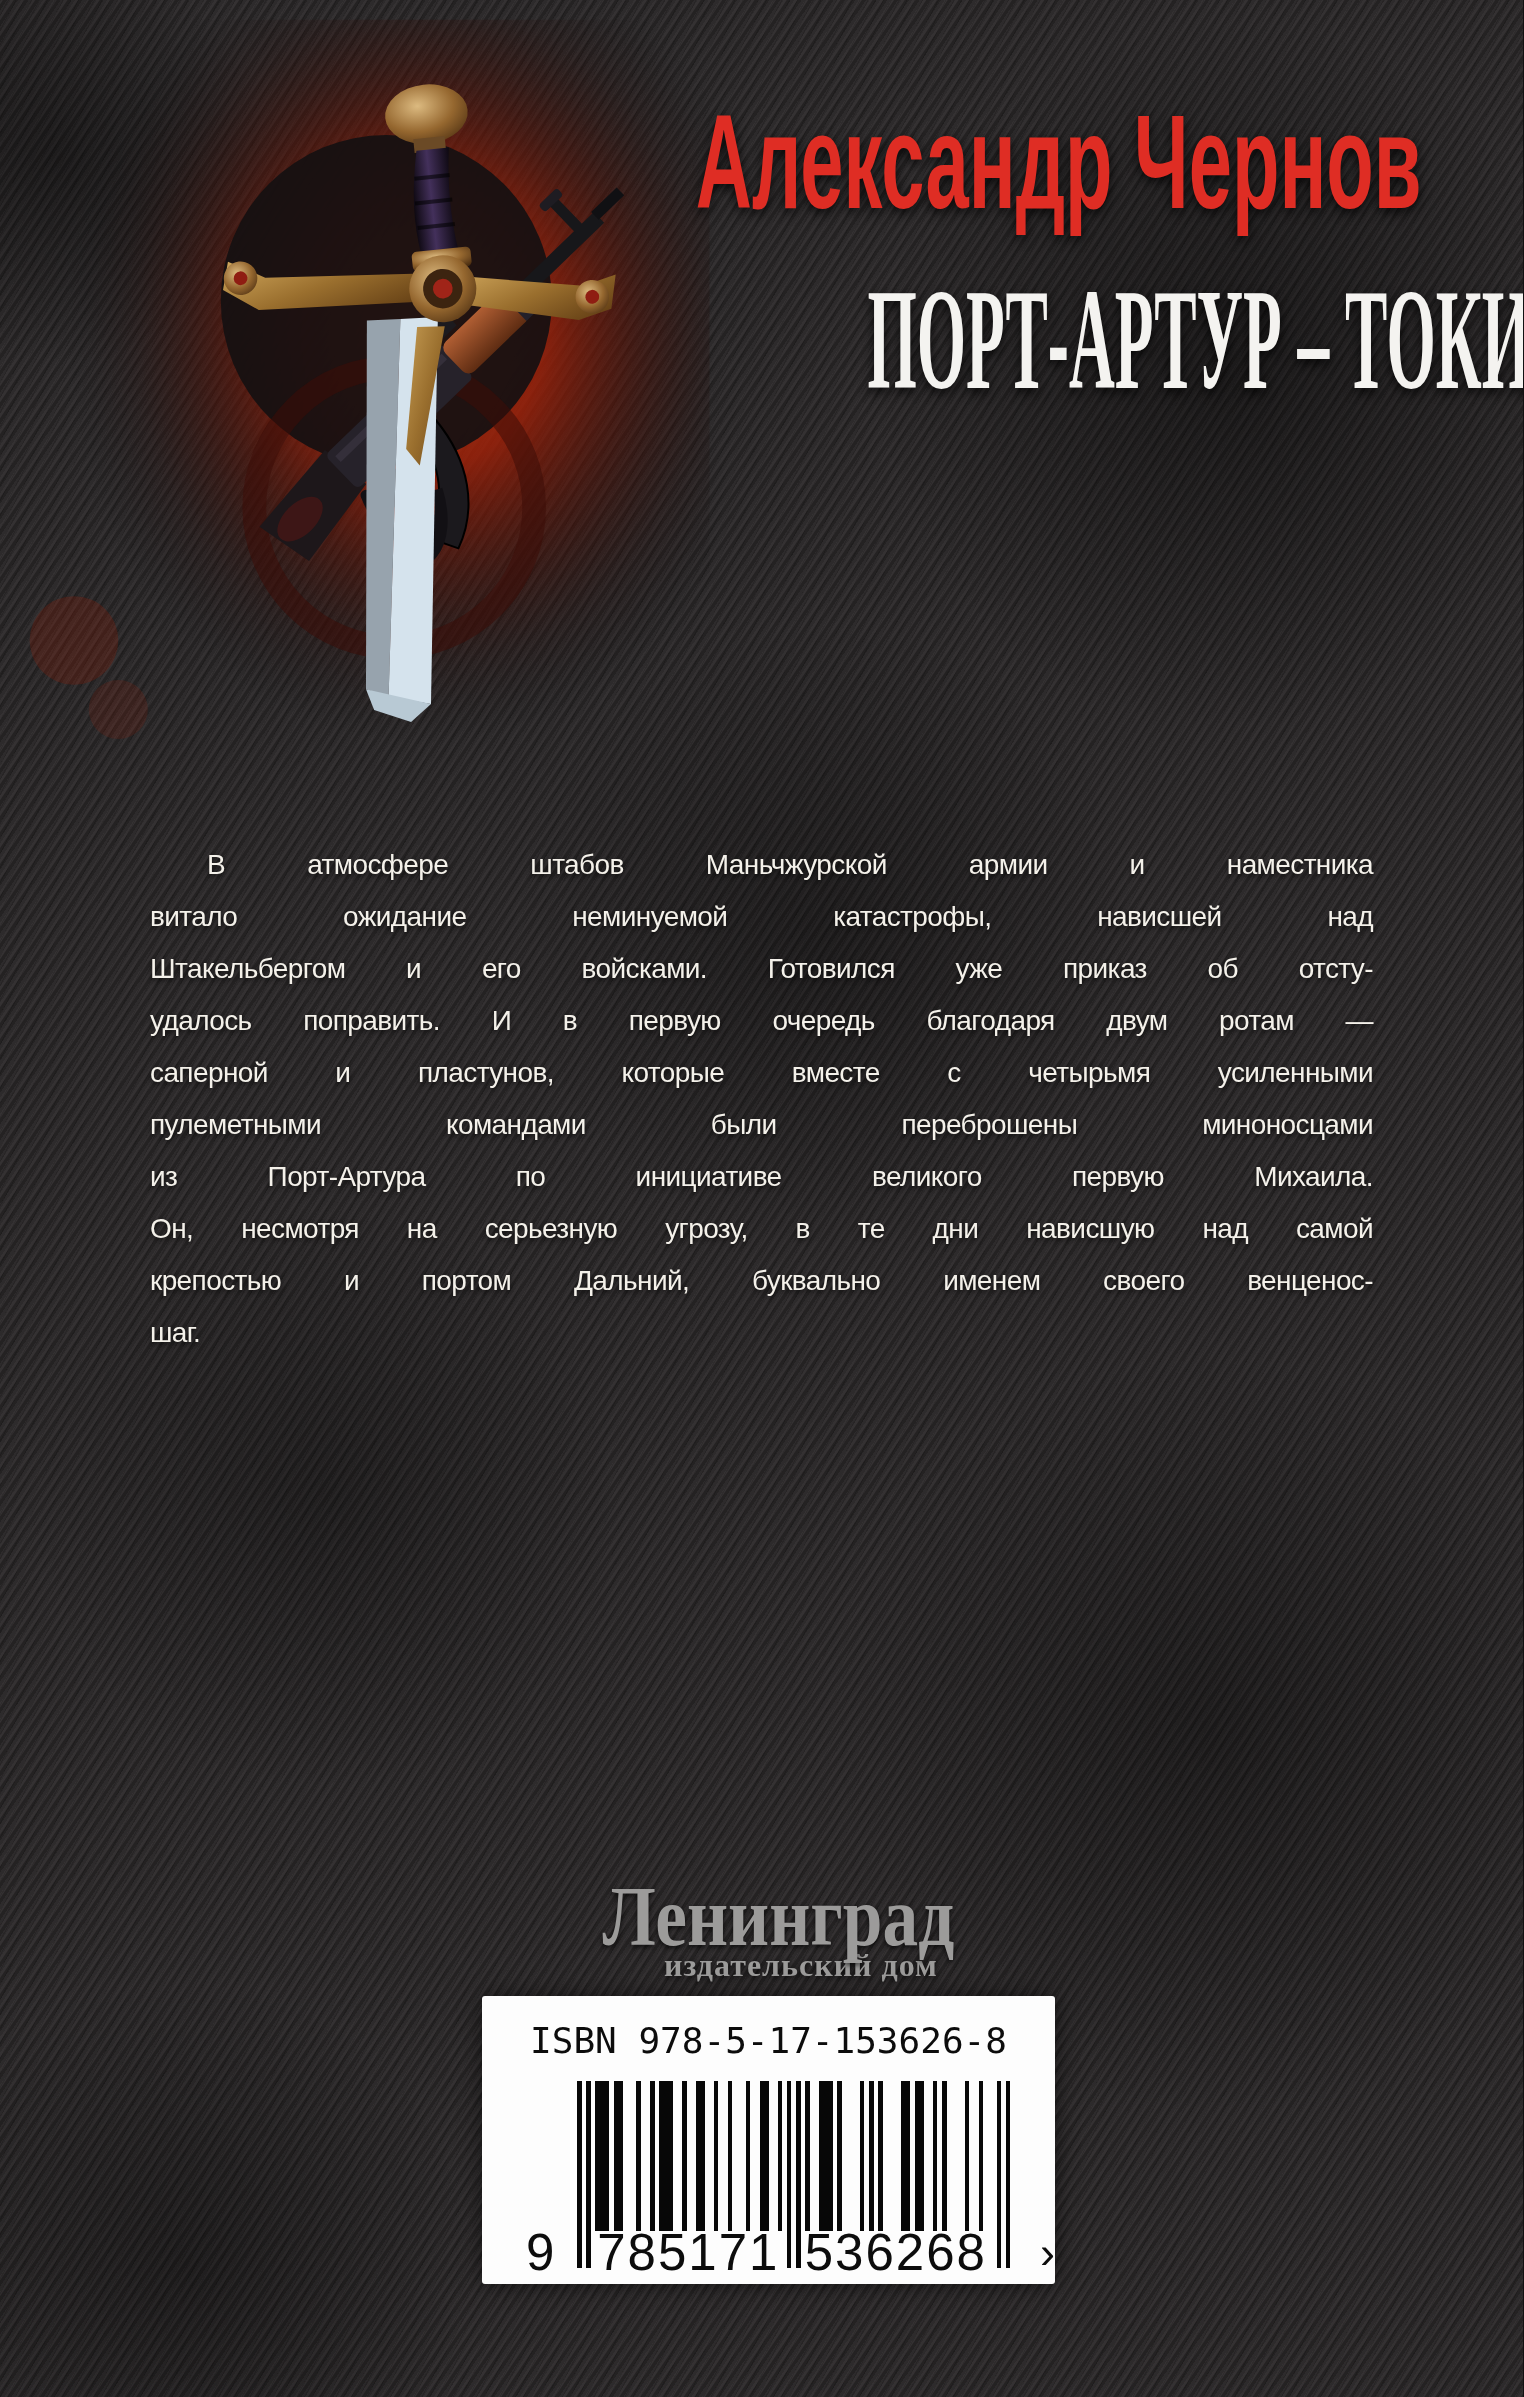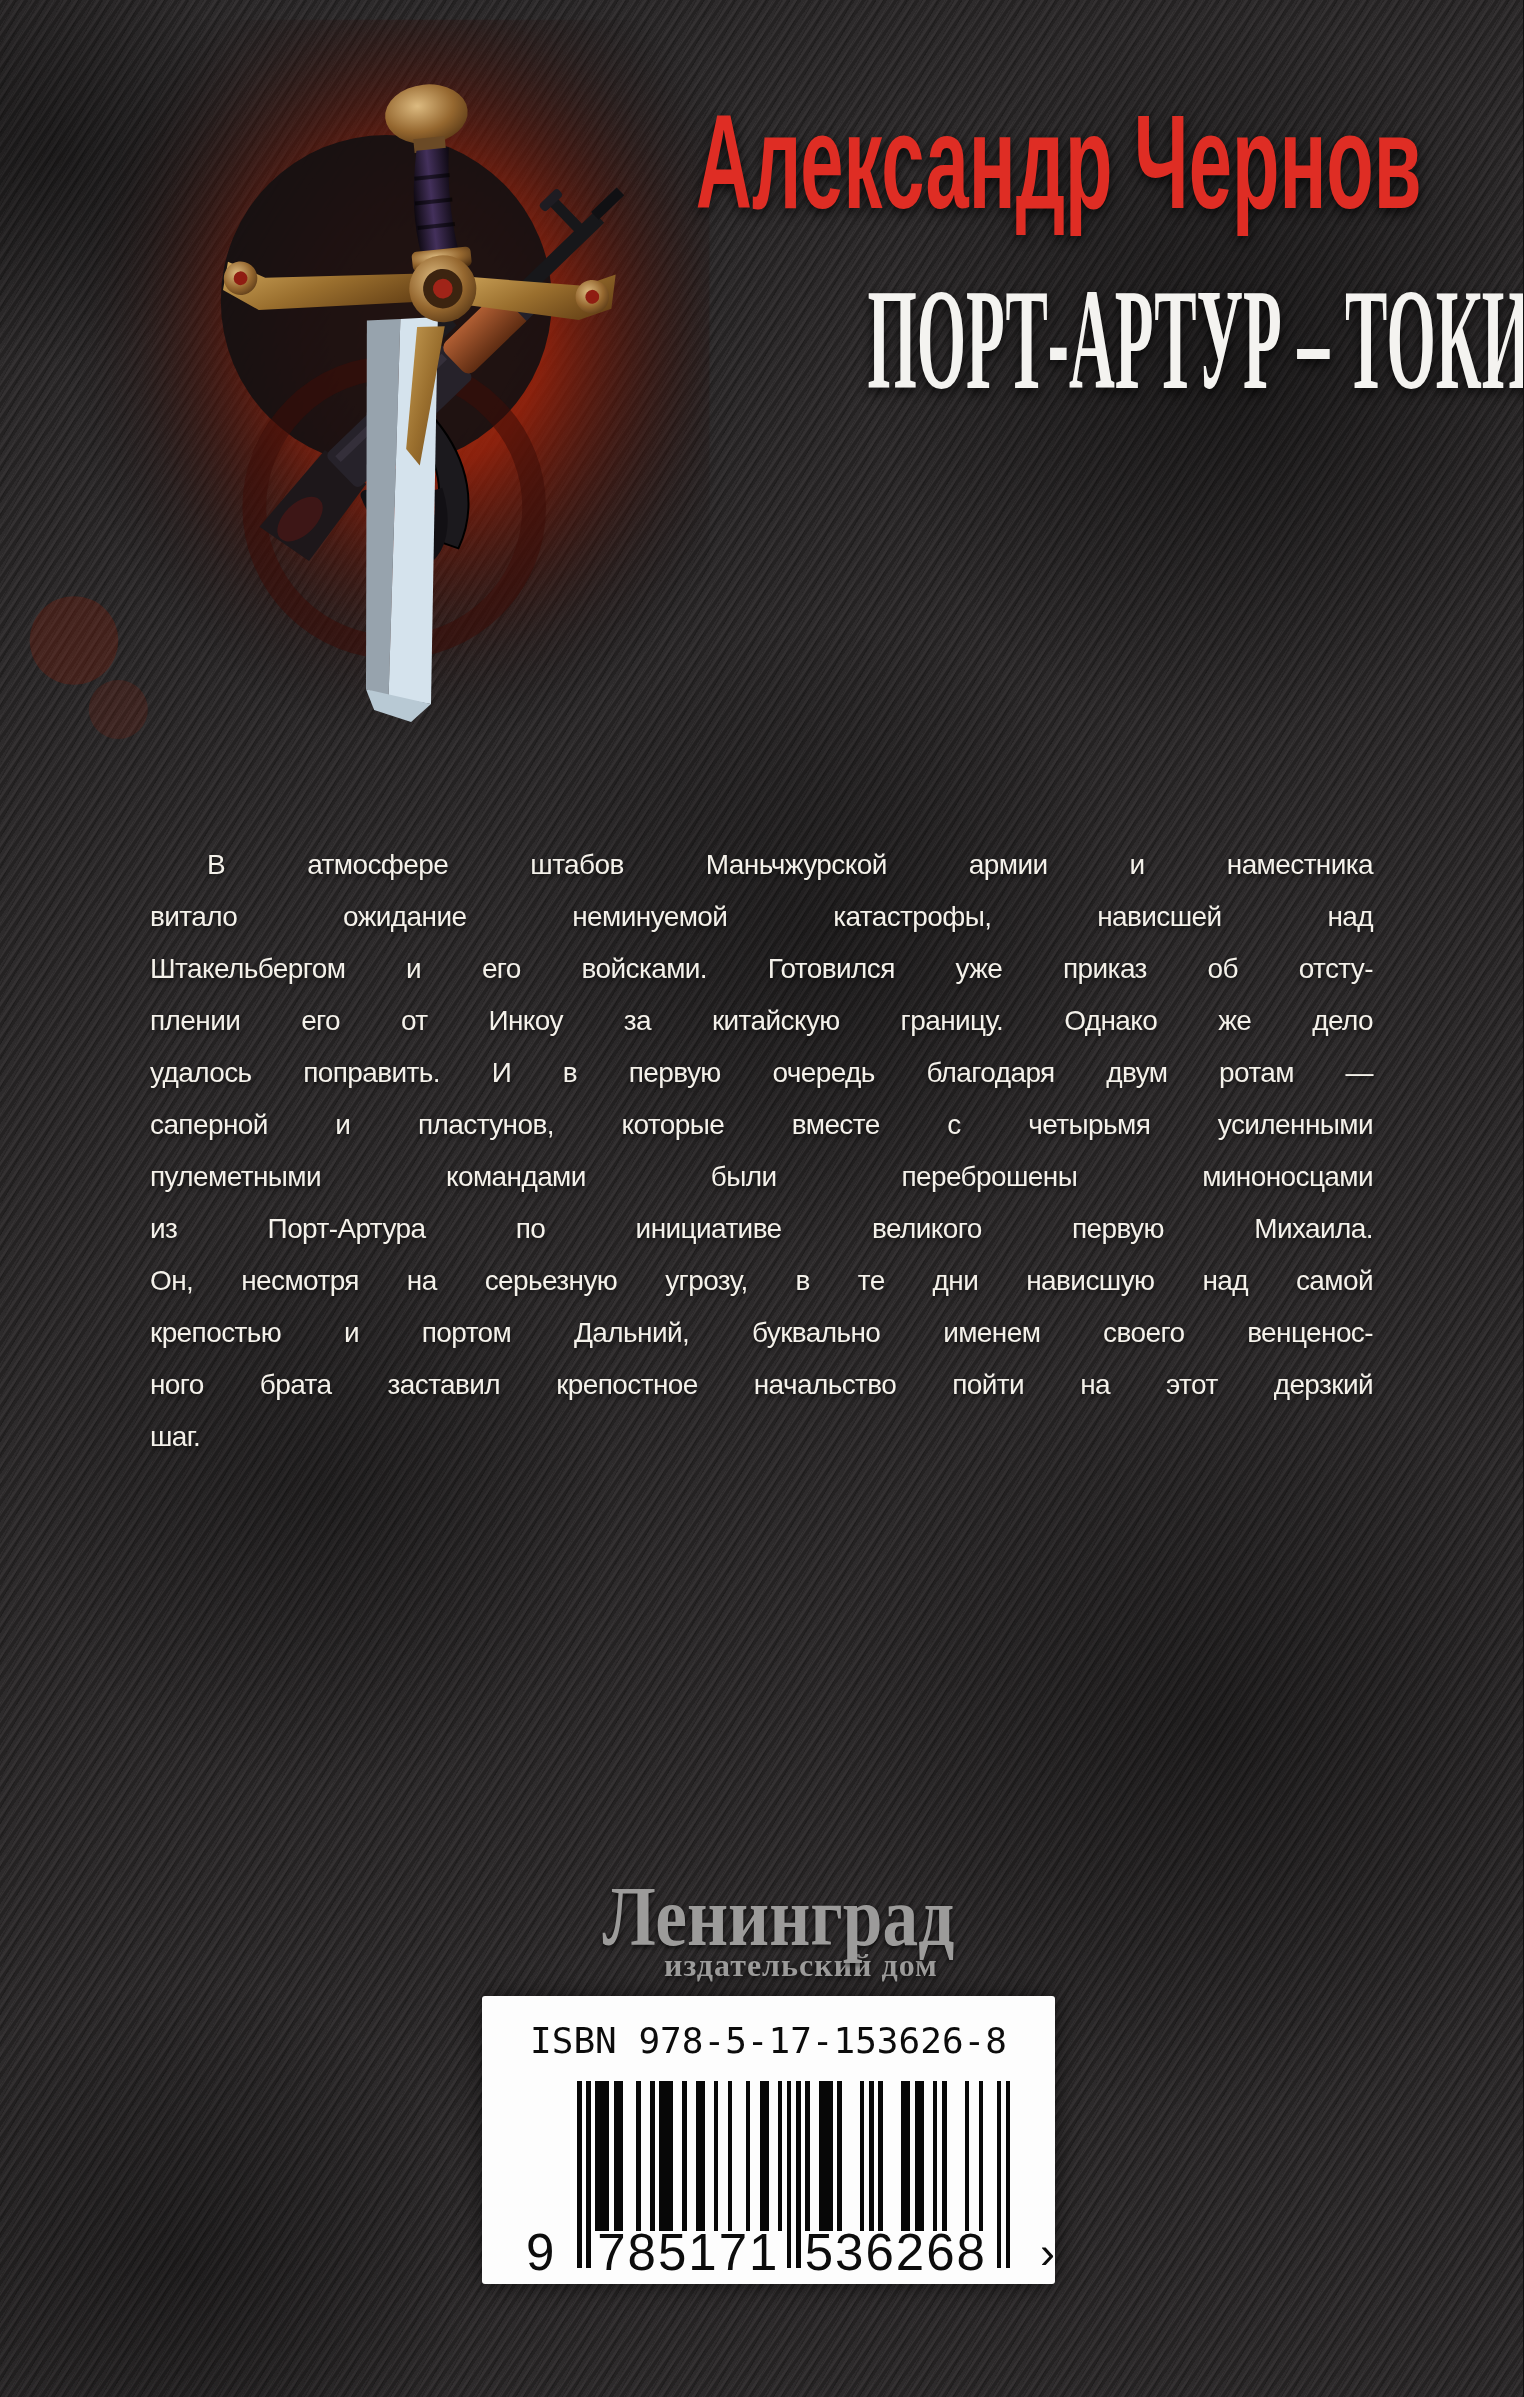--- a/index.html
+++ b/index.html
@@ -170,28 +170,26 @@
     <span class="tx">Александр Чернов</span>
   </div>
   <div class="title">
     <span class="tx">ПОРТ-АРТУР – ТОКИО</span>
   </div>
 
   <div class="blurb">
       <div class="bline first">В атмосфере штабов Маньчжурской армии и наместника</div>
       <div class="bline">витало ожидание неминуемой катастрофы, нависшей над</div>
       <div class="bline">Штакельбергом и его войсками. Готовился уже приказ об отсту-</div>
-      <div class="bline">плении его от Инкоу за китайскую границу. Однако же дело</div>
       <div class="bline">удалось поправить. И в первую очередь благодаря двум ротам —</div>
       <div class="bline">саперной и пластунов, которые вместе с четырьмя усиленными</div>
       <div class="bline">пулеметными командами были переброшены миноносцами</div>
       <div class="bline">из Порт-Артура по инициативе великого первую Михаила.</div>
       <div class="bline">Он, несмотря на серьезную угрозу, в те дни нависшую над самой</div>
       <div class="bline">крепостью и портом Дальний, буквально именем своего венценос-</div>
-      <div class="bline">ного брата заставил крепостное начальство пойти на этот дерзкий</div>
       <div class="bline last">шаг.</div>
     </div>
 
   <div class="publisher">
     <div class="pub-name">
       <span class="tx">Ленинград</span>
     </div>
     <div class="pub-sub">
       <span class="tx">издательский дом</span>
     </div>

